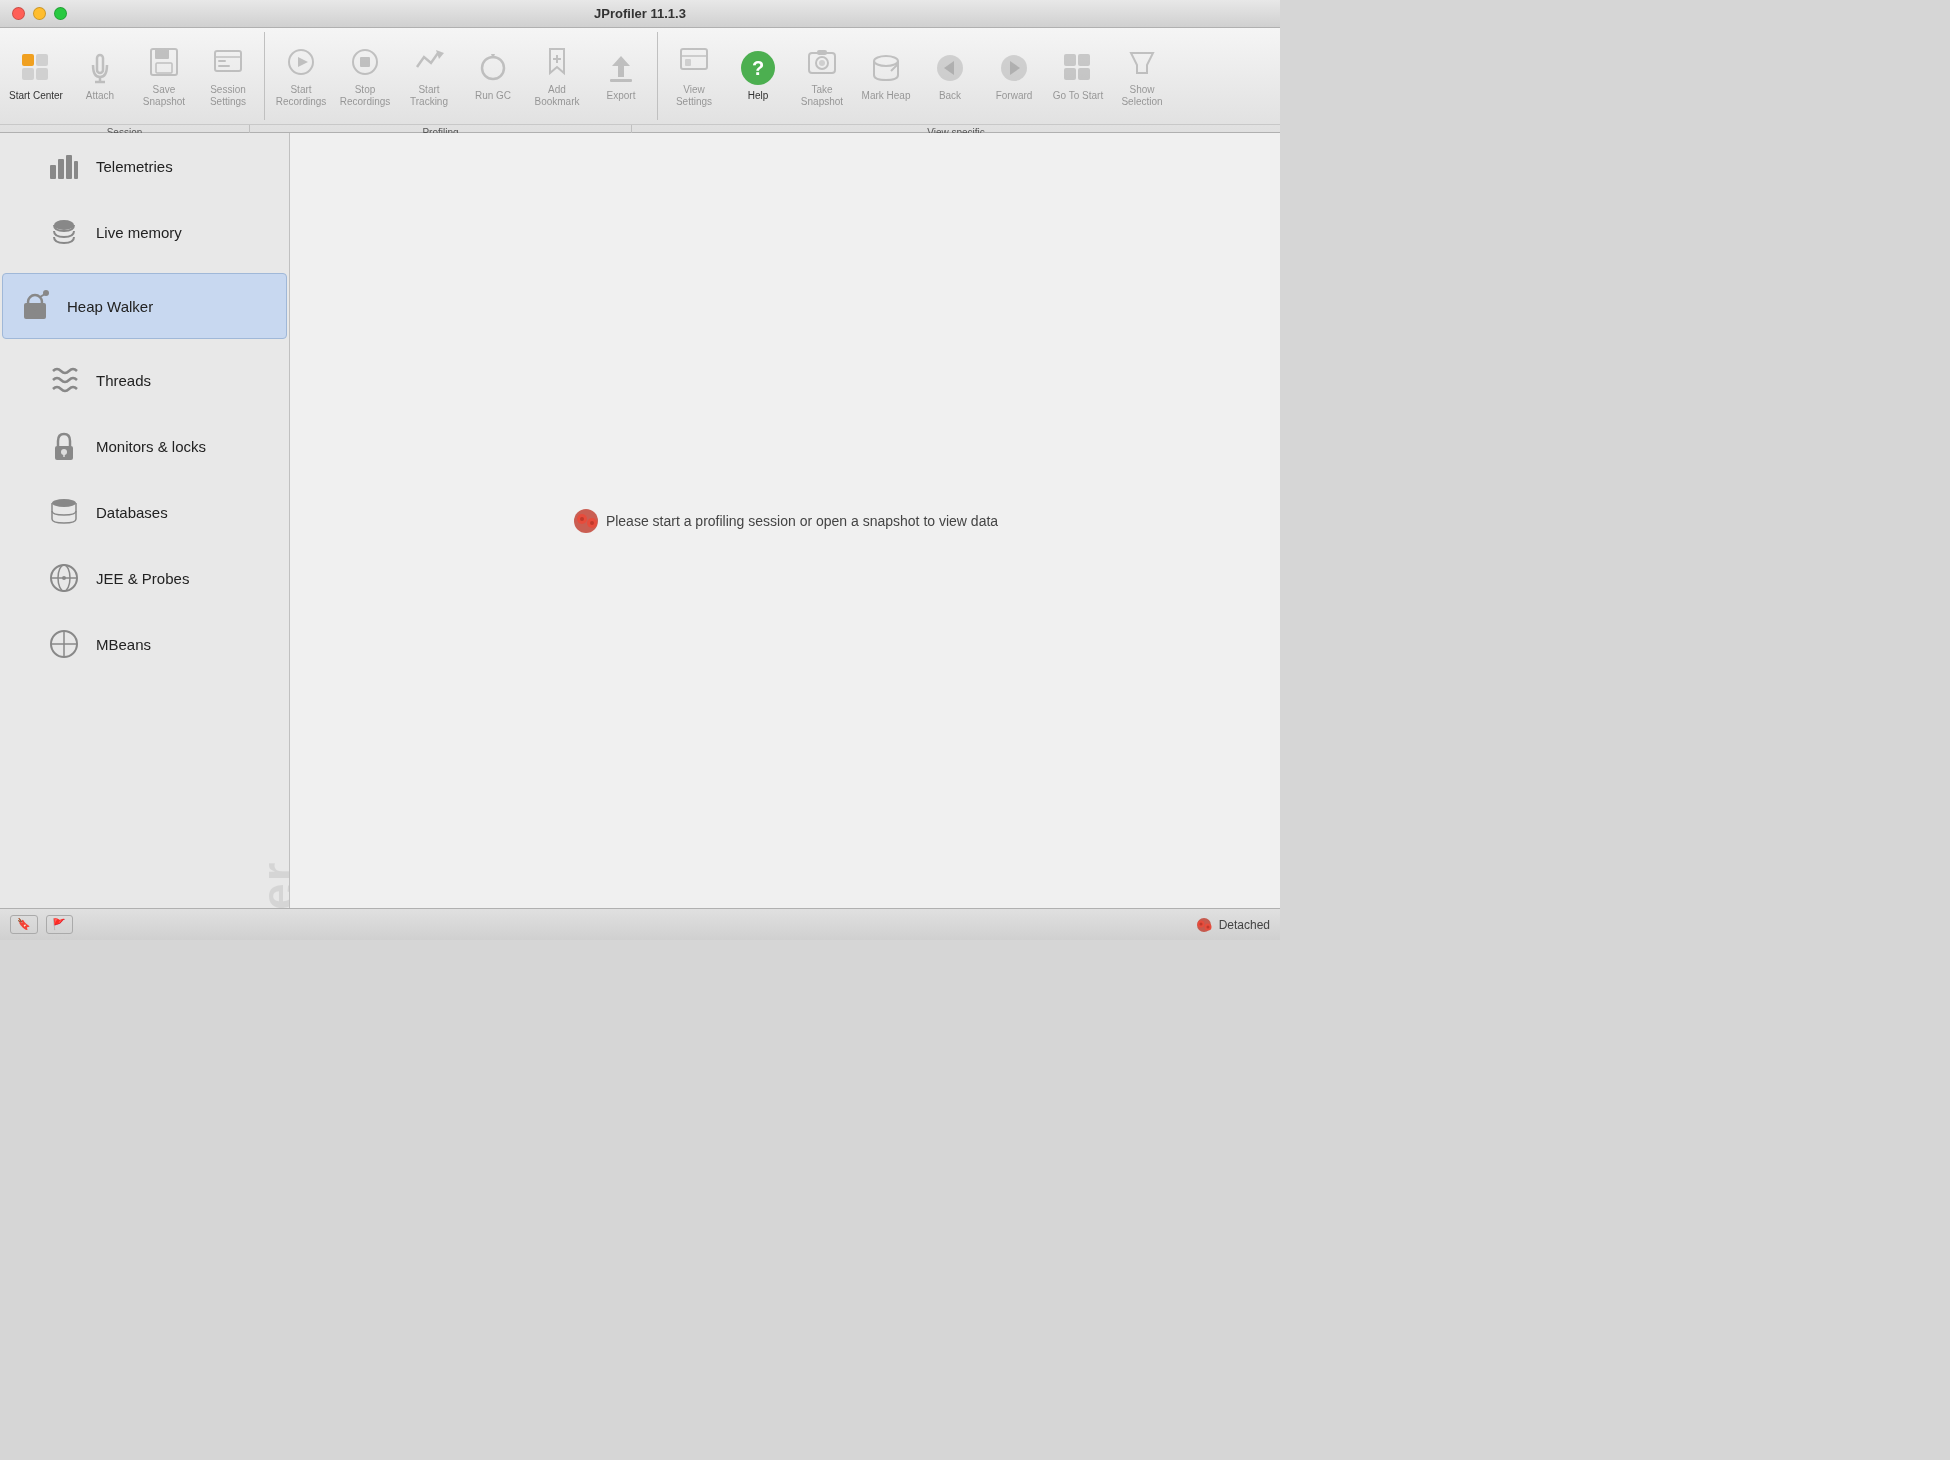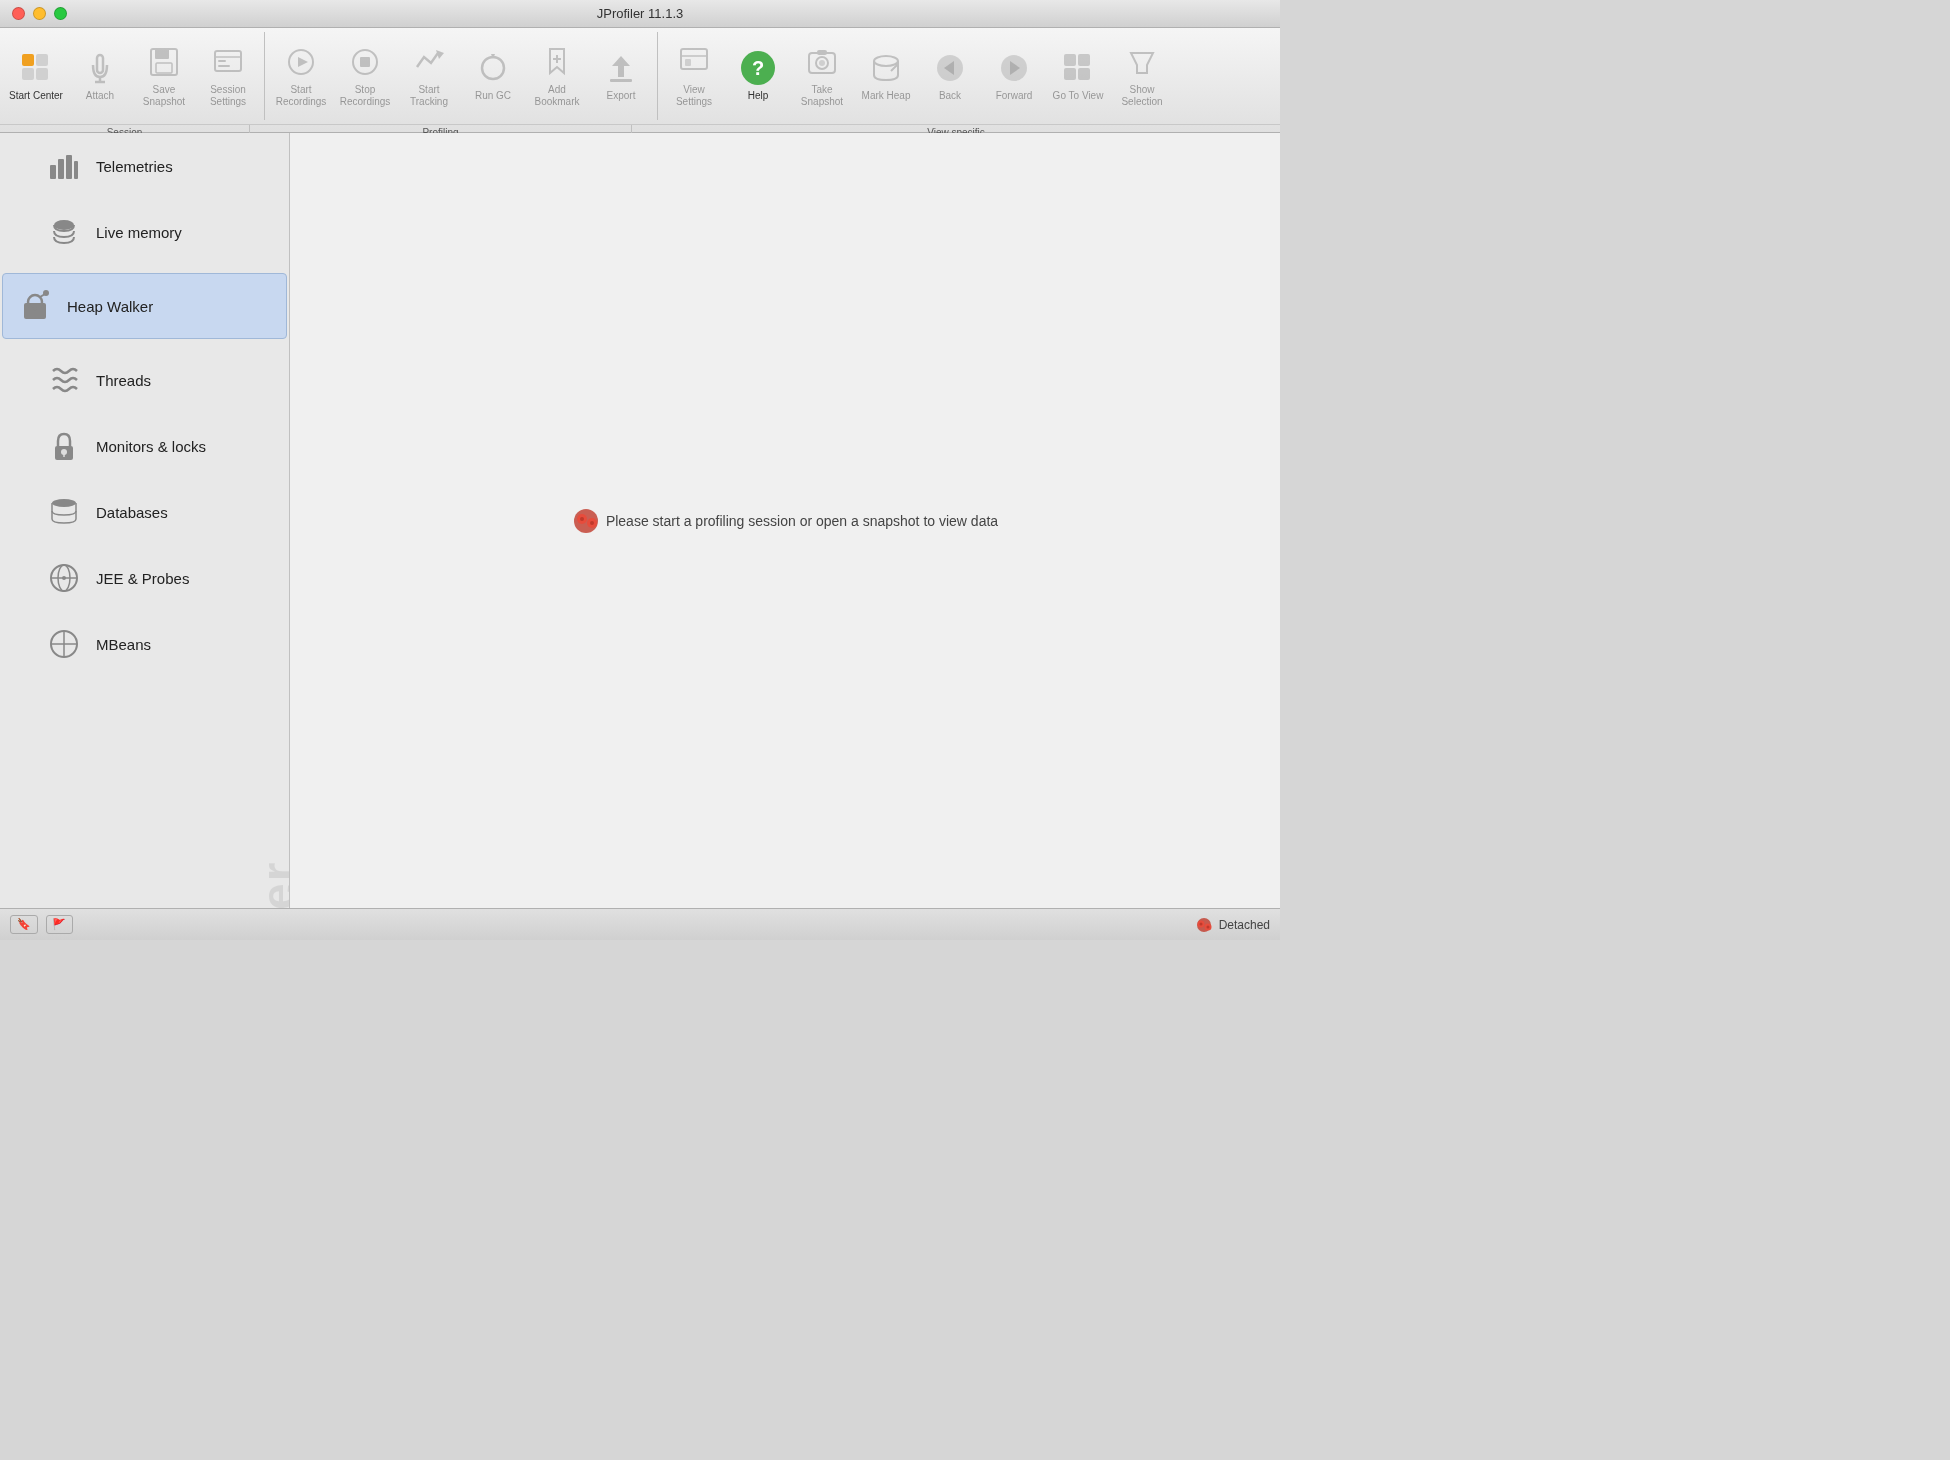--- a/index.html
+++ b/index.html
@@ -33,21 +33,21 @@
       height: 13px;
       border-radius: 50%;
       border: 1px solid rgba(0,0,0,0.2);
     }
     .btn-close { background: #ff5f57; }
     .btn-minimize { background: #ffbd2e; }
     .btn-maximize { background: #28c940; }
     .titlebar-title {
       font-size: 13px;
       color: #333;
-      font-weight: 400;
+      font-weight: 700;
     }
 
     
     .toolbar {
       height: 105px;
       background: linear-gradient(to bottom, #f5f5f5, #e0e0e0);
       border-bottom: 1px solid #b0b0b0;
       display: flex;
       flex-direction: column;
     }
@@ -412,21 +412,21 @@
       <div class="toolbar-item disabled">
         <div class="icon">
           <svg width="34" height="34" viewBox="0 0 34 34">
             <rect x="3" y="3" width="12" height="12" rx="2" fill="#999"></rect>
             <rect x="17" y="3" width="12" height="12" rx="2" fill="#999"></rect>
             <rect x="3" y="17" width="12" height="12" rx="2" fill="#999"></rect>
             <rect x="17" y="17" width="12" height="12" rx="2" fill="#999"></rect>
           </svg>
         </div>
         <span class="label">Go To
-View</span>
+Start</span>
       </div>
       <div class="toolbar-item disabled">
         <div class="icon">
           <svg width="34" height="34" viewBox="0 0 34 34">
             <path d="M6 8 L28 8 L22 20 L22 28 L12 28 L12 20 Z" fill="none" stroke="#888" stroke-width="2"></path>
           </svg>
         </div>
         <span class="label">Show
 Selection</span>
       </div>

